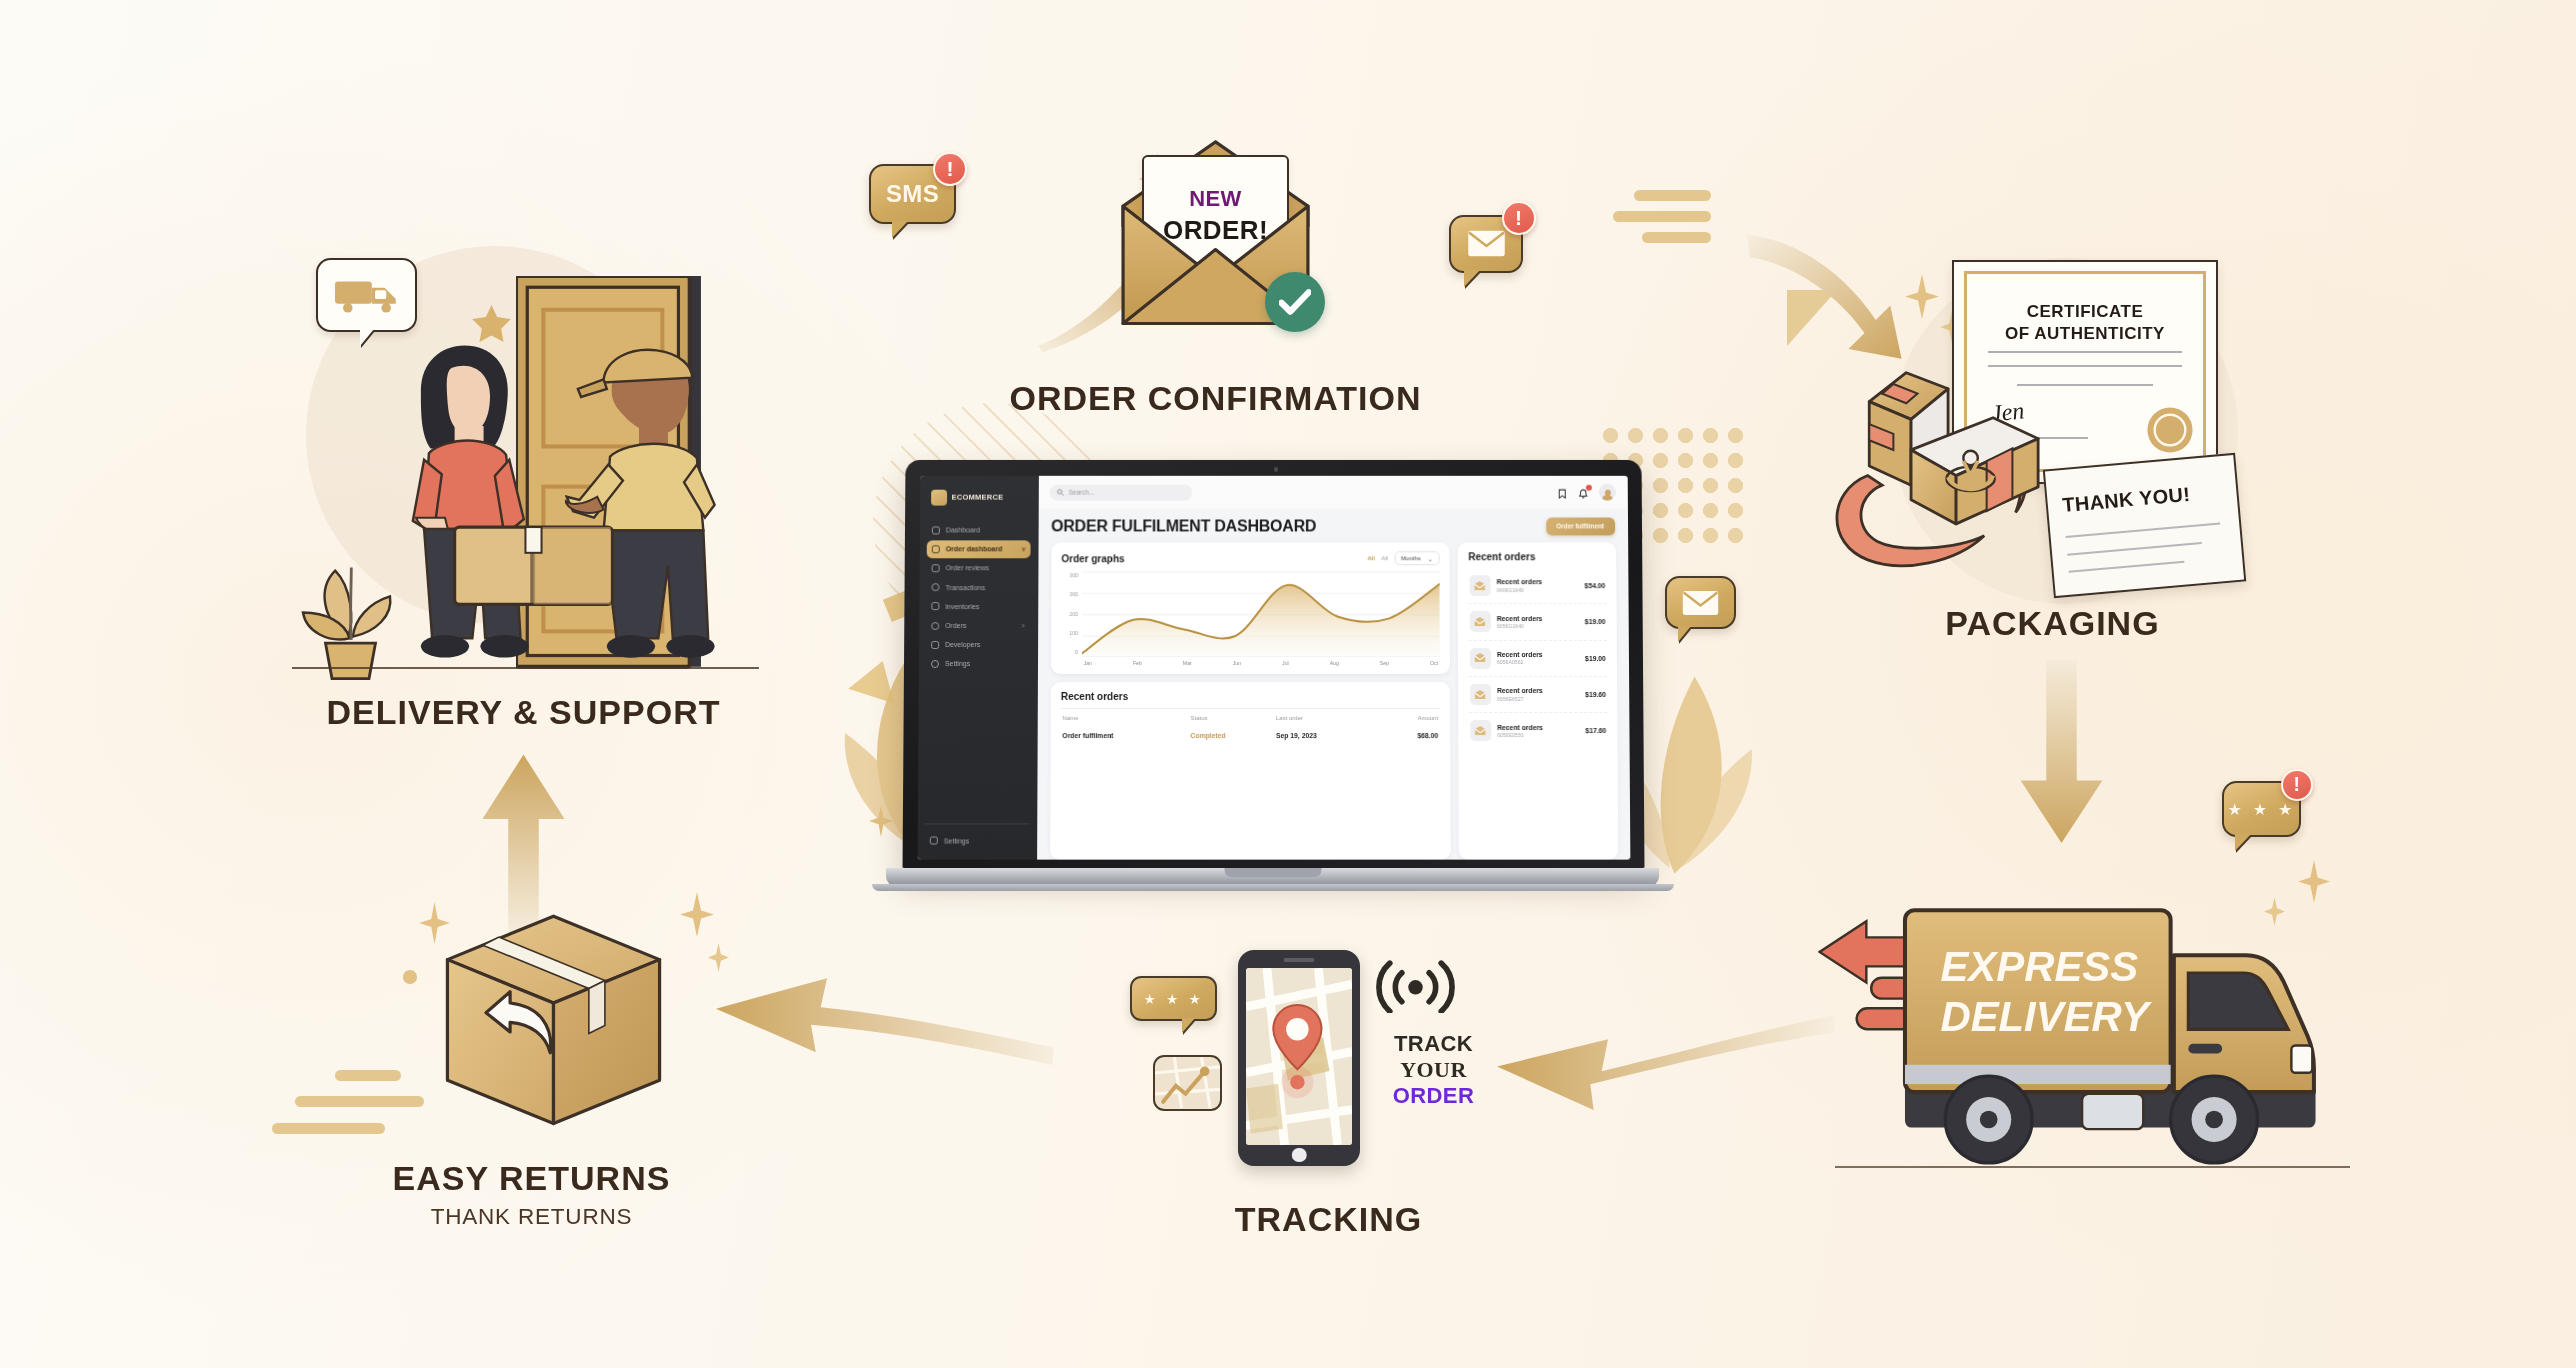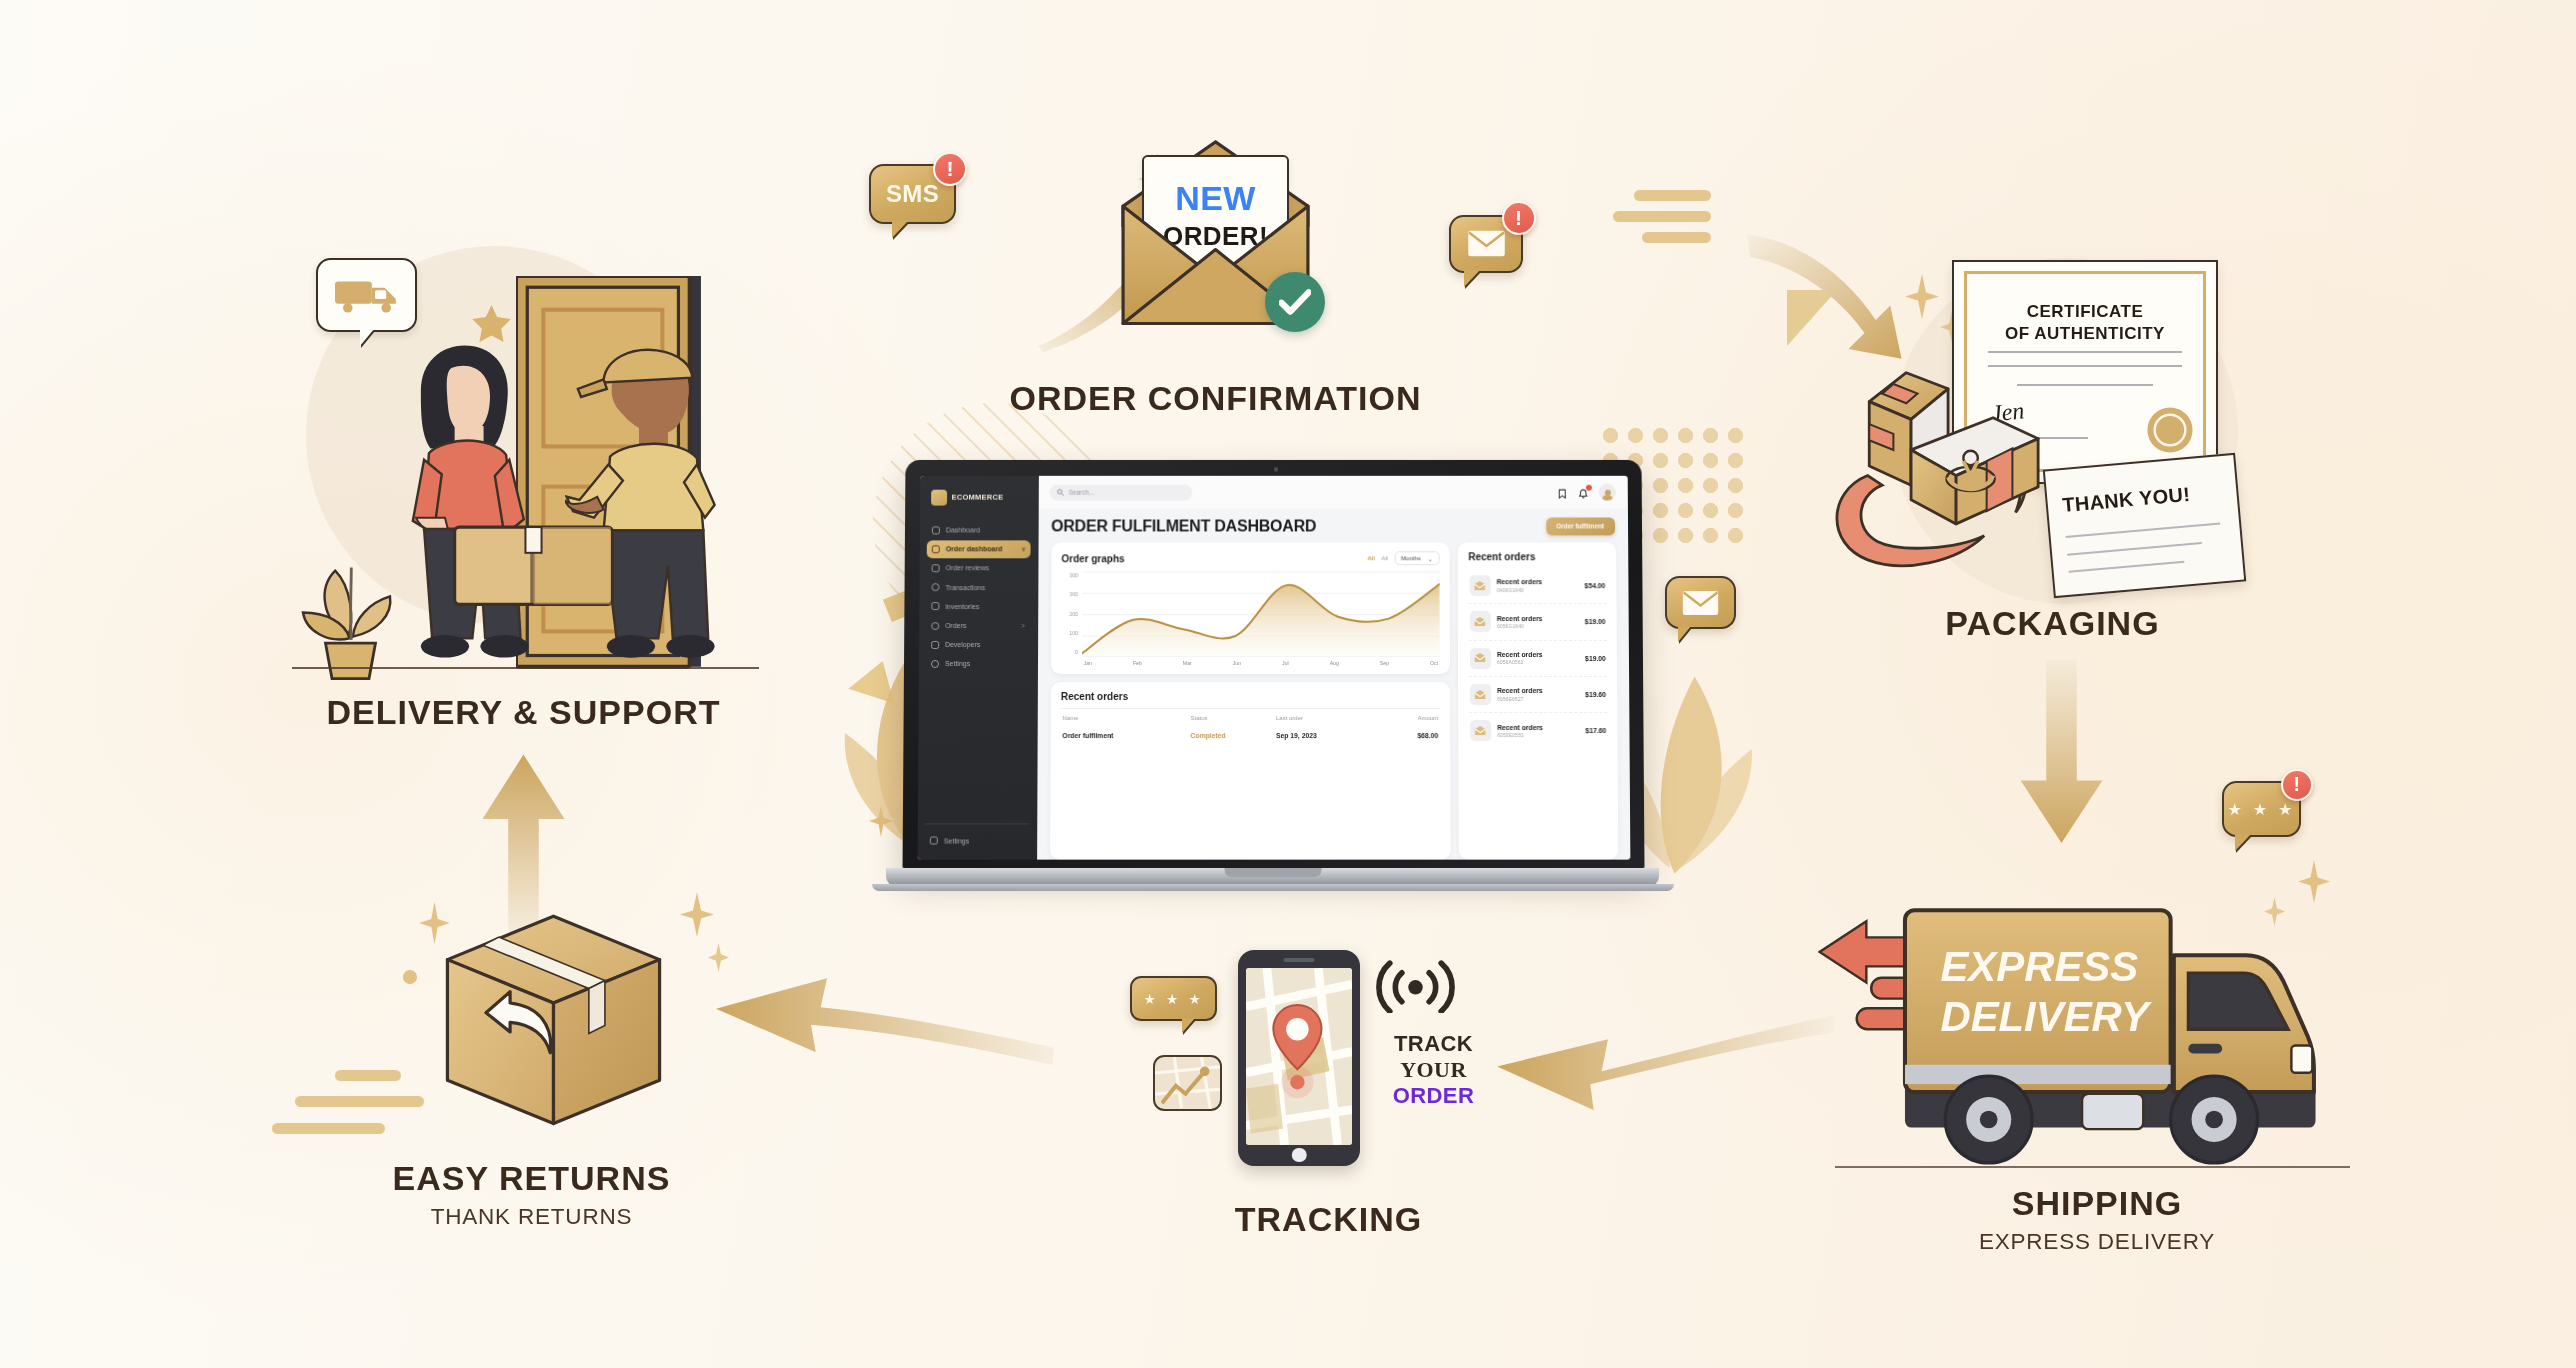--- a/index.html
+++ b/index.html
@@ -318,21 +318,21 @@
       <span class="badge" style="right:-14.5px;top:-16px;width:34px;height:34px;font-size:21px;border:2.4px solid #FCF6EC;">!</span>
     </div>
 
     <div class="abs" style="left:270px;top:0px;width:217px;height:201px;">
 
       <svg width="217" height="201" viewBox="0 0 270 250" style="position:absolute;inset:0;">
         <path d="M135 6 L250 86 L250 110 L20 110 L20 86Z" fill="#C9A05C" stroke="#3D3026" stroke-width="4"></path>
       </svg>
 
       <div class="abs" style="left:35px;top:17.7px;width:147px;height:122px;background:#FFFDF7;border:2.4px solid #3D3026;border-radius:5.6px;display:flex;flex-direction:column;align-items:center;justify-content:center;gap:3.2px;box-shadow:0 3.2px 7.2px rgba(90,60,25,.1);">
-        <span style="font-size:34px;font-weight:bold;color:#3b82f6;letter-spacing:0.4px;text-align:center;">NEW</span>
+        <span style="font-size:22px;font-weight:bold;color:#701a75;letter-spacing:0.4px;text-align:center;">NEW</span>
         <span style="font-size:26px;font-weight:bold;color:#1F1A14;letter-spacing:0.4px;">ORDER!</span>
       </div>
 
       <svg width="217" height="201" viewBox="0 0 270 250" style="position:absolute;inset:0;">
         <defs>
             <linearGradient id="envg" x1="0" y1="0" x2="0" y2="1">
           <stop offset="0" stop-color="#DDBA78"></stop>
               <stop offset="1" stop-color="#C2984F"></stop>
             </linearGradient>
           </defs>
@@ -453,24 +453,20 @@
       <circle cx="120" cy="300" r="54" fill="#35353B" stroke="#2A2A30" stroke-width="4"></circle>
       <circle cx="120" cy="300" r="28" fill="#C9CDD3"></circle>
         <circle cx="120" cy="300" r="11" fill="#35353B"></circle>
       <circle cx="400" cy="300" r="54" fill="#35353B" stroke="#2A2A30" stroke-width="4"></circle>
       <circle cx="400" cy="300" r="28" fill="#C9CDD3"></circle>
         <circle cx="400" cy="300" r="11" fill="#35353B"></circle>
       <rect x="236" y="268" width="76" height="44" rx="8" fill="#DCDFE3" stroke="#3D3026" stroke-width="3"></rect>
     </svg>
 
     <div class="abs baserule" style="left:32px;top:393px;width:515px;height:1.6px;background:#4A3626;opacity:.7;"></div>
-    <div class="abs" style="left:0;top:411px;width:588px;">
-      <div class="cap cap-main">SHIPPING</div>
-      <div class="cap cap-sub">EXPRESS DELIVERY</div>
-    </div>
   </div>
 
   <div class="abs scene" style="left:1119px;top:918px;width:419px;height:338px;">
 
     <div class="goldbub abs" style="left:11.3px;top:58px;width:87px;height:45px;border-radius:11.3px;">
       <span style="color:#FFF8EA;font-size:13.7px;letter-spacing:3.2px;">★ ★ ★</span>
       <span class="tail" style="left:50px;bottom:-13.7px;border-left:13px solid #CFA95F;border-bottom:15.3px solid transparent;"></span>
     </div>
 
     <div class="abs" style="left:34px;top:137px;width:69px;height:56px;border-radius:11.3px;background:#EFE3D0;border:2.4px solid #4A3B28;overflow:hidden;">

